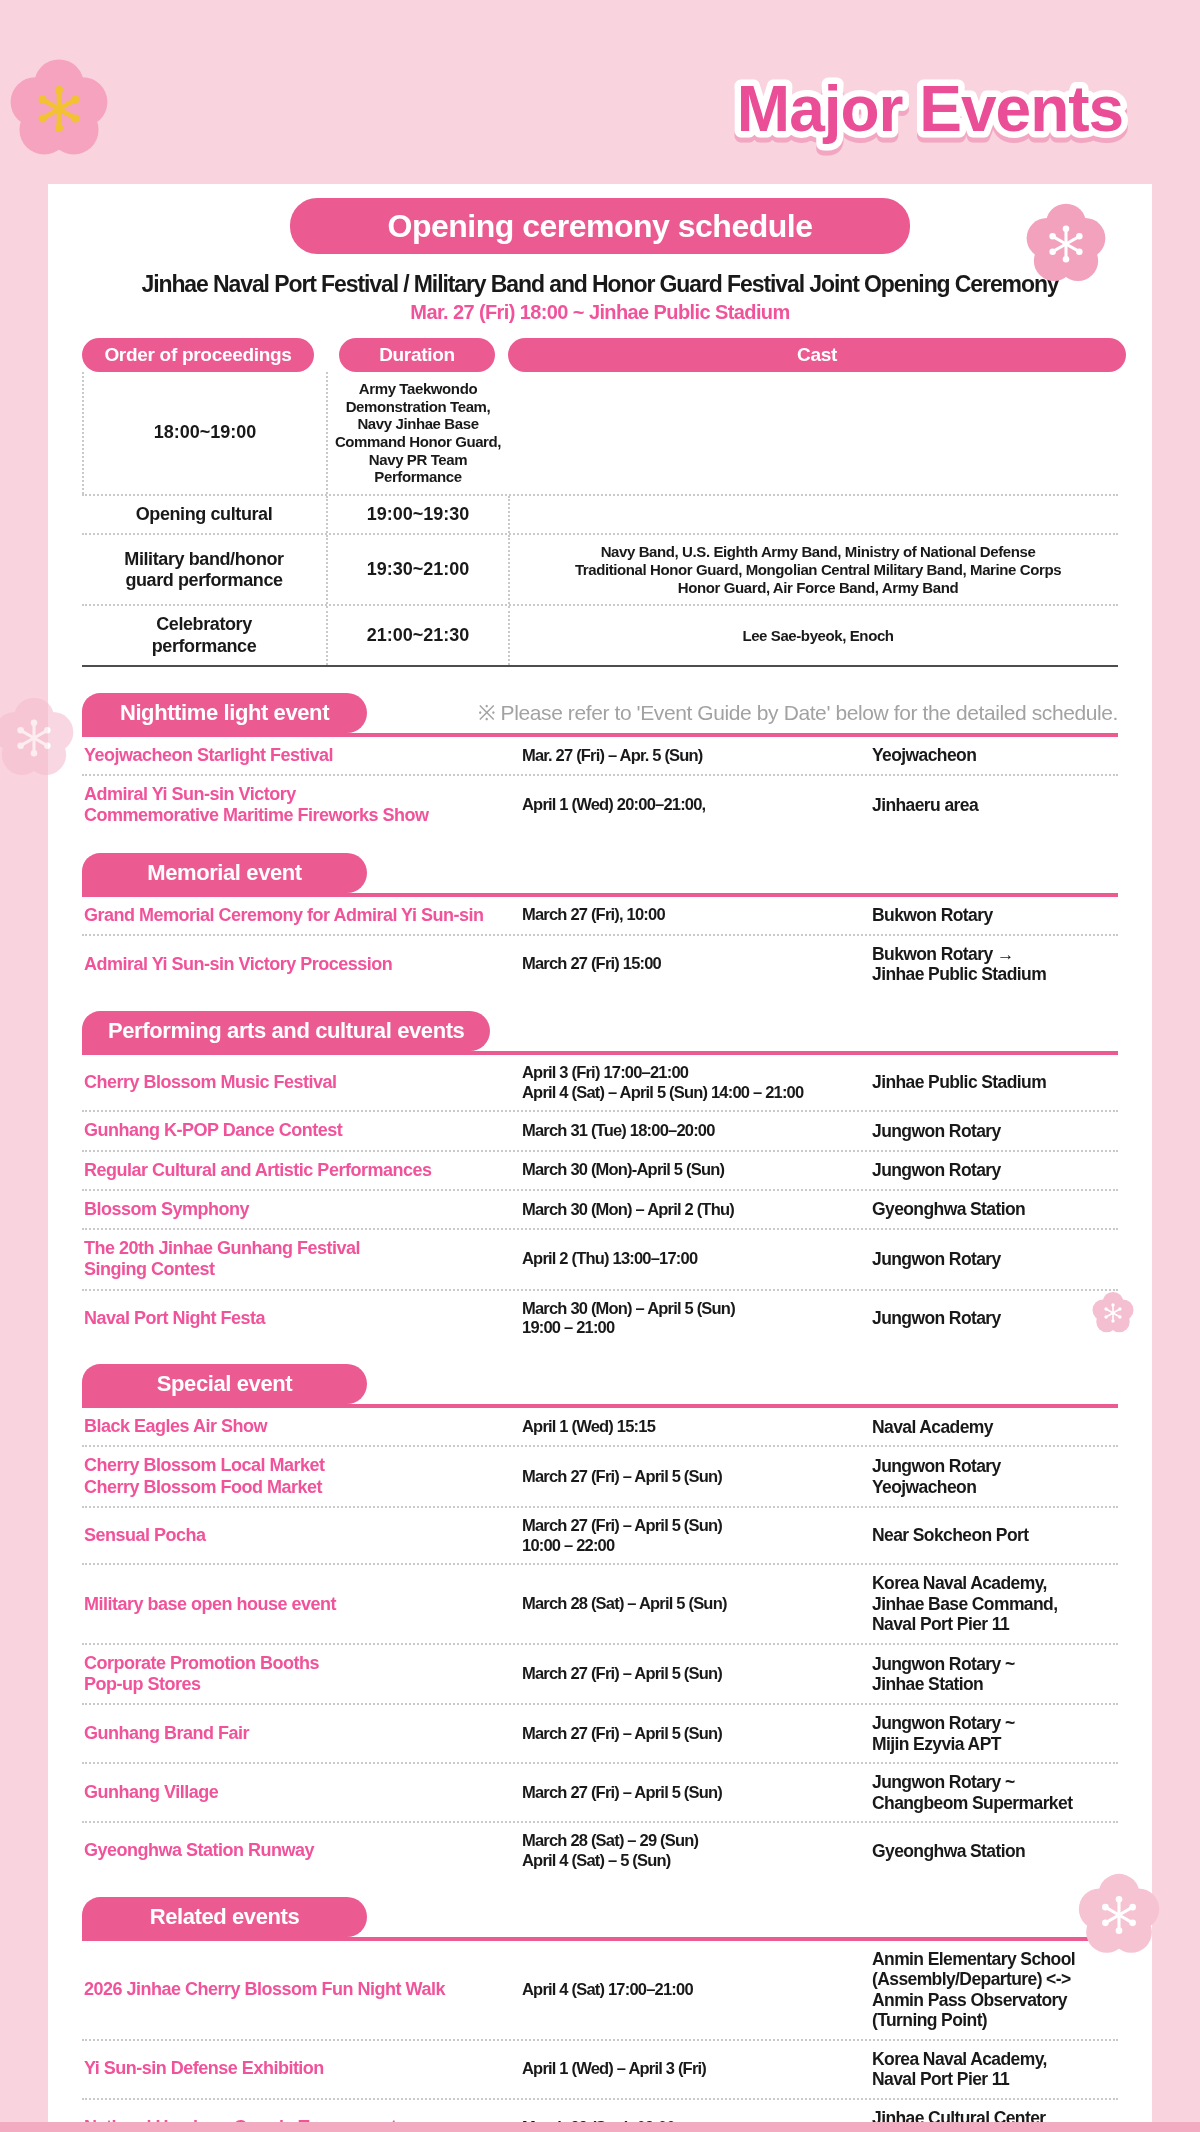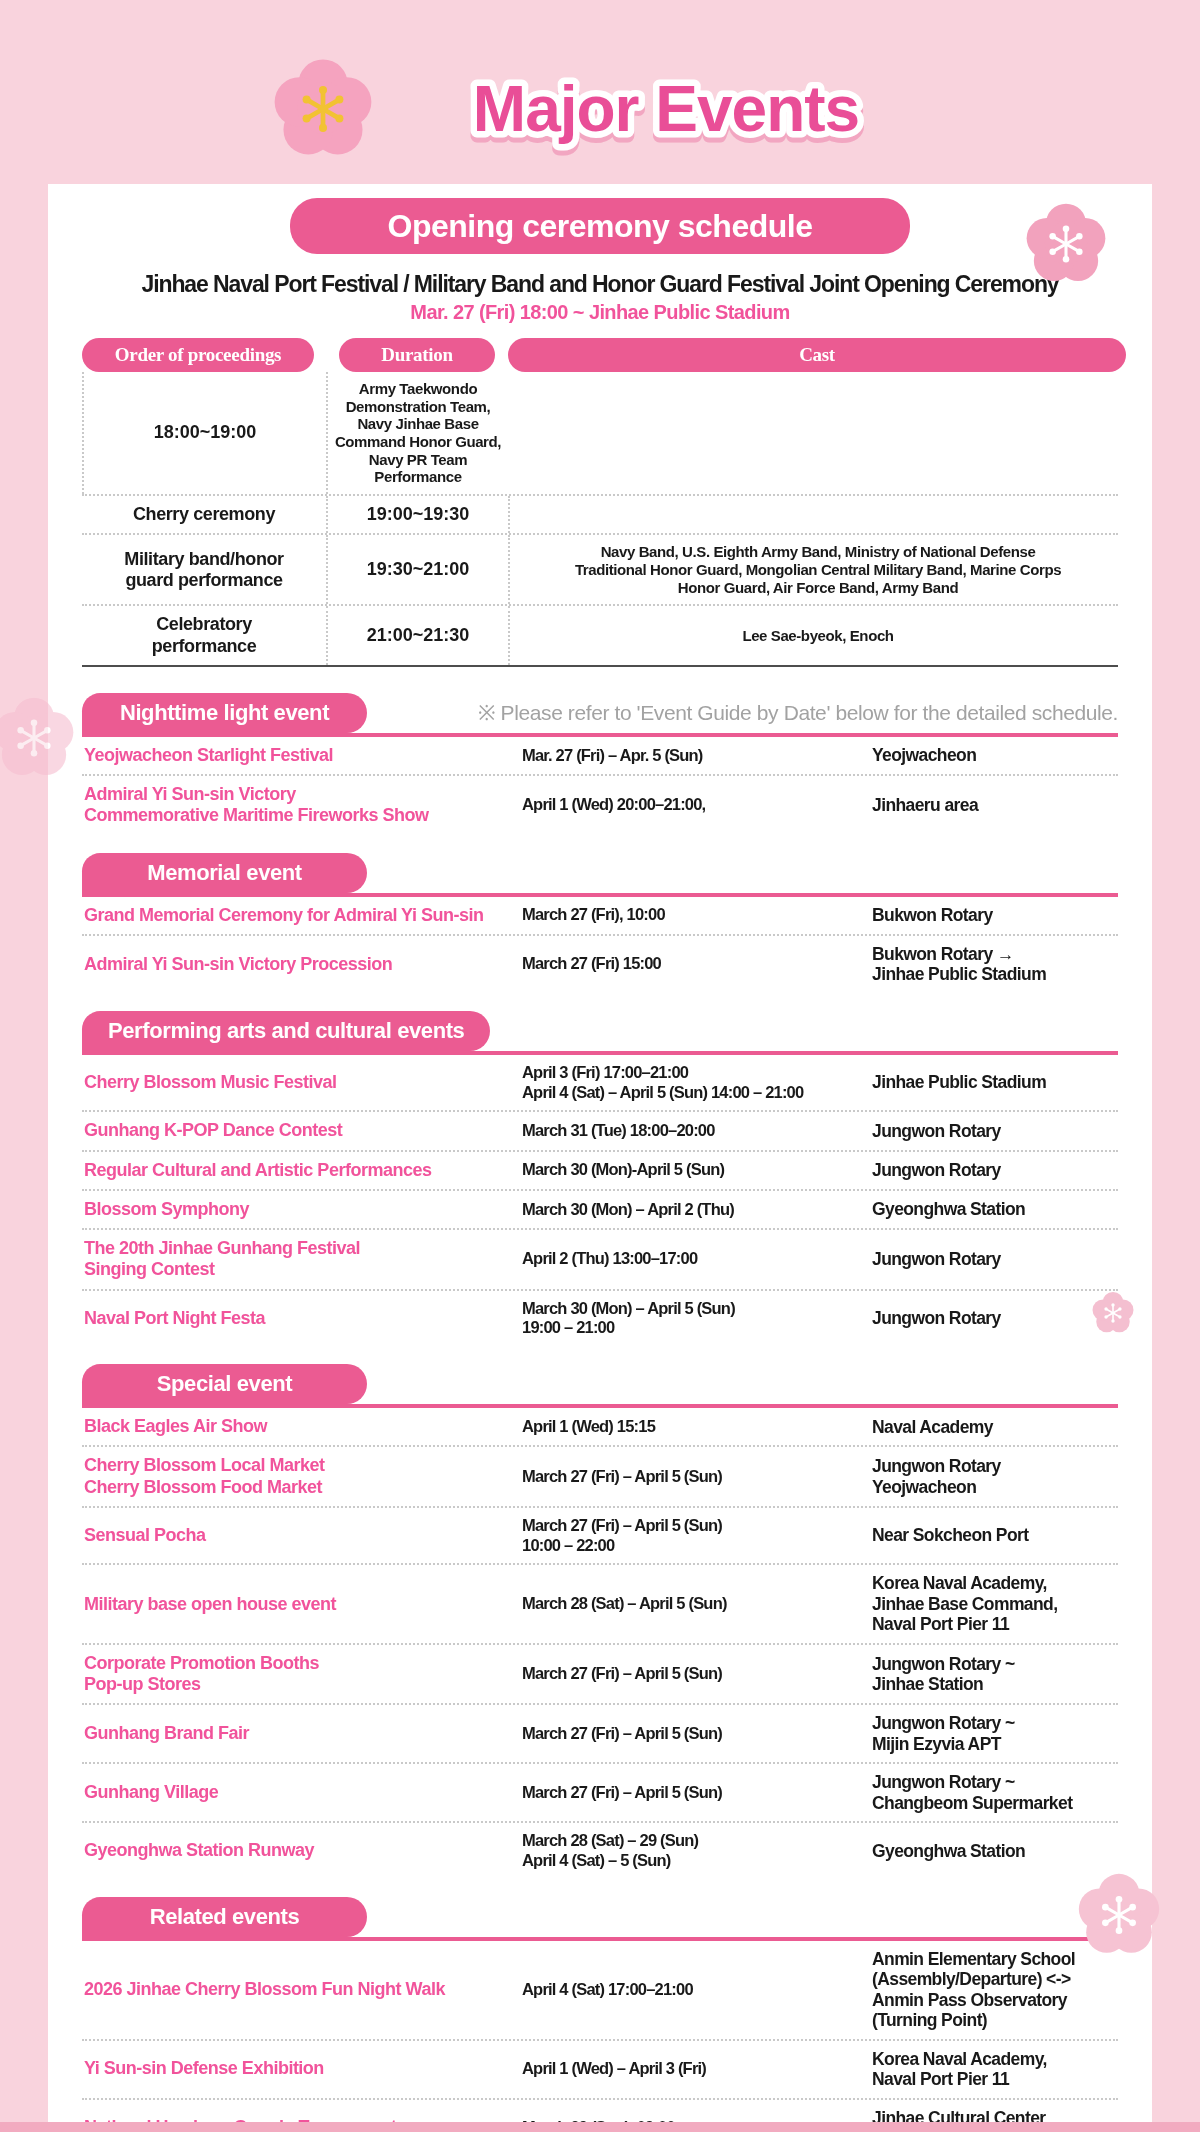--- a/index.html
+++ b/index.html
@@ -5,21 +5,21 @@
   :root{
     --bg:#f9d3dd; --accent:#eb5b92; --event:#f1539b; --title-pink:#e94e97;
     --ink:#191919; --dot:#c9c9c9; --note:#a2a2a2;
   }
   *{margin:0;padding:0;box-sizing:border-box;}
   html,body{width:1200px;}
   body{font-family:"Liberation Sans",sans-serif;background:#fff;}
   .page{position:relative;width:1200px;height:2132px;background:var(--bg);overflow:hidden;}
 
   
-  .hero{margin-top:50px;height:118px;display:flex;align-items:center;justify-content:center;gap:14px;}
+  .hero{margin-top:50px;height:118px;display:flex;align-items:center;justify-content:space-between;gap:14px;}
   .hero-flower{width:118px;height:118px;display:block;color:#f5a3bf;}
   .hero-flower svg{width:100%;height:100%;}
   .hero-title-svg{filter:drop-shadow(0 5px 0 rgba(236,130,170,0.55));}
   .hero-title-svg text{font-family:"Liberation Sans",sans-serif;font-size:64px;font-weight:bold;
     fill:var(--title-pink);stroke:#ffffff;stroke-width:13px;paint-order:stroke;stroke-linejoin:round;letter-spacing:-1px;}
 
   
   .flower{position:absolute;display:block;z-index:3;}
   .flower svg{width:100%;height:100%;display:block;}
   .petals circle{fill:currentColor;}
@@ -39,21 +39,21 @@
   .banner{width:620px;height:56px;margin:6px auto 0;background:var(--accent);border-radius:27px;
     display:flex;align-items:center;justify-content:center;color:#fff;font-size:32px;font-weight:bold;letter-spacing:-0.5px;}
 
   .subtitle{margin-top:17px;text-align:center;font-size:23px;font-weight:bold;color:var(--ink);
     letter-spacing:-1.1px;white-space:nowrap;}
   .datetime{margin-top:3px;text-align:center;font-size:20px;font-weight:bold;color:var(--event);letter-spacing:-0.6px;}
 
   
   .ctable{margin-top:14px;}
   .ctable-head{display:grid;grid-template-columns:244px 182px 618px;}
-  .hcell{padding:0 0 0 0;font-family:Liberation Serif, serif;}
+  .hcell{padding:0 0 0 0;}
   .hcell:nth-child(1){padding-right:12px;}
   .hcell:nth-child(2){padding:0 13px;}
   .pill{height:34px;border-radius:17px;background:var(--accent);color:#fff;font-weight:bold;font-size:19px;
     display:flex;align-items:center;justify-content:center;letter-spacing:-0.3px;}
   .ctable-body{border-bottom:2px solid #4d4d4d;}
   .crow{display:grid;grid-template-columns:244px 182px 618px;}
   .crow + .crow{border-top:2px dotted var(--dot);}
   .ccell{display:flex;align-items:center;justify-content:center;text-align:center;
     font-weight:bold;color:var(--ink);padding:8px 6px;white-space:pre-line;line-height:1.18;}
   .c-order{font-size:18px;letter-spacing:-0.4px;}
@@ -136,21 +136,21 @@
           </div>
       </div>
       <div class="ctable-body">
   <div class="crow">
     <div class="ccell c-duration">18:00~19:00</div>
     <div class="ccell c-cast">Army Taekwondo Demonstration Team,
 Navy Jinhae Base Command Honor Guard, Navy PR Team Performance</div>
   </div>
 
   <div class="crow">
-    <div class="ccell c-order">Cherry ceremony</div>
+    <div class="ccell c-order">Opening cultural</div>
     <div class="ccell c-duration">19:00~19:30</div>
     <div class="ccell c-cast"></div>
   </div>
 
   <div class="crow">
     <div class="ccell c-order">Military band/honor
 guard performance</div>
     <div class="ccell c-duration">19:30~21:00</div>
     <div class="ccell c-cast">Navy Band, U.S. Eighth Army Band, Ministry of National Defense
 Traditional Honor Guard, Mongolian Central Military Band, Marine Corps

